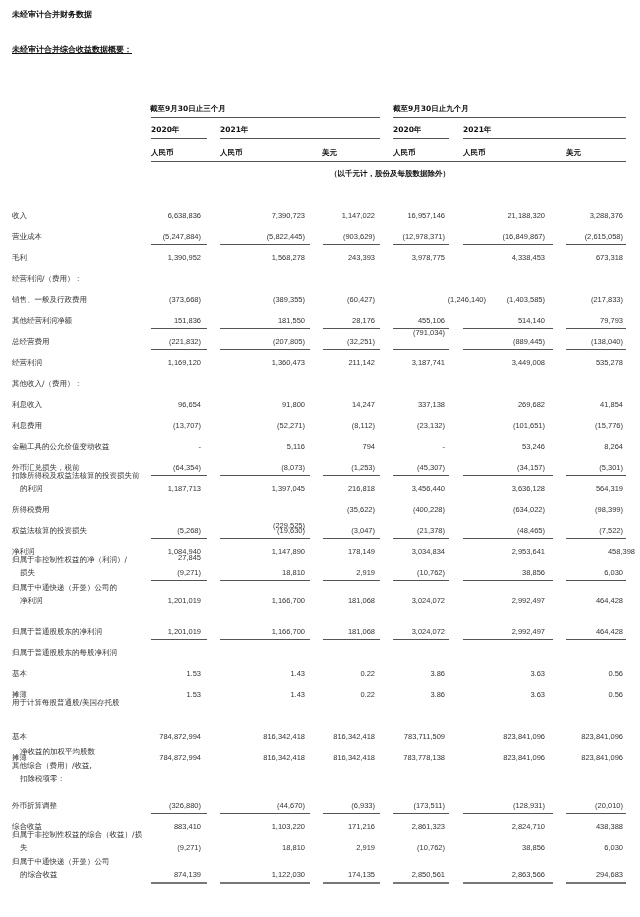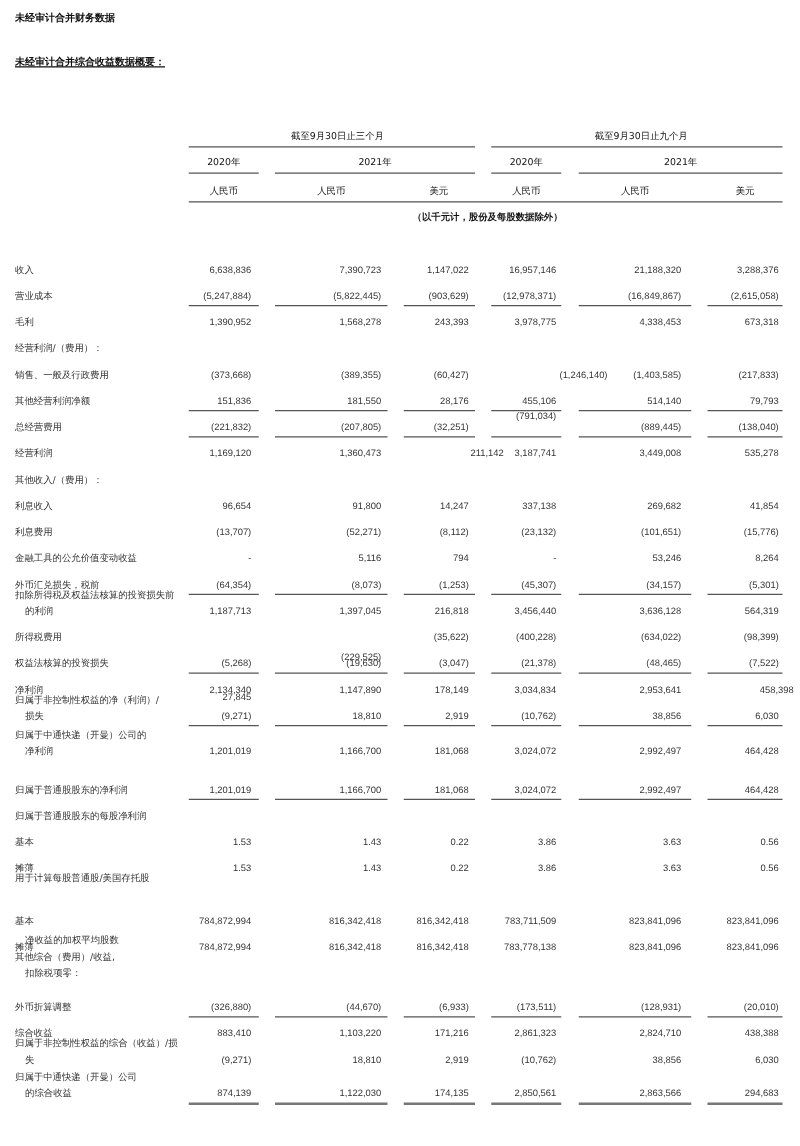--- a/index.html
+++ b/index.html
@@ -5,21 +5,21 @@
   html, body { margin: 0; padding: 0; background: #ffffff; }
   body {
     width: 640px; height: 917px; overflow: hidden; position: relative;
     font-family: "DejaVu Sans", "Liberation Sans", sans-serif;
     color: #222; font-size: 8px;
   }
   .title { position: absolute; left: 12px; top: 9px; font-size: 8px; font-weight: bold; color: #111; }
   .subtitle { position: absolute; left: 12px; top: 44px; font-size: 8px; font-weight: bold; color: #111; text-decoration: underline; }
 
   
-  .hdr { position: absolute; font-size: 7.5px; font-weight: normal; color: #111; text-align: center; }
+  .hdr { position: absolute; font-size: 7.5px; font-weight: bold; color: #111; }
   .hline { position: absolute; height: 0; border-top: 1.2px solid #555; }
   .hline.dbl { border-top: 2.5px solid #777; }
   .label { position: absolute; left: 12px; font-size: 7.5px; color: #333; white-space: nowrap; }
   .label.indent { left: 20px; }
   .num { position: absolute; font-family: "Liberation Sans", sans-serif; font-size: 7.5px; color: #333; text-align: right; width: 80px; white-space: nowrap; }
   .unitnote { position: absolute; left: 0; width: 640px; text-align: center; font-size: 7.5px; font-weight: bold; color: #111; }
 </style>
 </head>
 <body>
 
@@ -114,21 +114,21 @@
     <div class="num" style="left: 543px; top: 337px;">(138,040)</div>
     <div class="hline" style="left: 151px; width: 56px; top: 349px;"></div>
     <div class="hline" style="left: 220px; width: 90px; top: 349px;"></div>
     <div class="hline" style="left: 323px; width: 57px; top: 349px;"></div>
     <div class="hline" style="left: 393px; width: 56px; top: 349px;"></div>
     <div class="hline" style="left: 463px; width: 90px; top: 349px;"></div>
     <div class="hline" style="left: 566px; width: 60px; top: 349px;"></div>
     <div class="label" style="top: 358px;">经营利润</div>
     <div class="num" style="left: 121px; top: 358px;">1,169,120</div>
     <div class="num" style="left: 225px; top: 358px;">1,360,473</div>
-    <div class="num" style="left: 295px; top: 358px; padding-left: 28px;">211,142</div>
+    <div class="num" style="left: 295px; top: 358px;">211,142</div>
     <div class="num" style="left: 365px; top: 358px;">3,187,741</div>
     <div class="num" style="left: 465px; top: 358px;">3,449,008</div>
     <div class="num" style="left: 543px; top: 358px;">535,278</div>
     <div class="label" style="top: 379px;">其他收入/（费用）：</div>
     <div class="num" style="left: 121px; top: 379px;"></div>
     <div class="num" style="left: 225px; top: 379px;"></div>
     <div class="num" style="left: 295px; top: 379px;"></div>
     <div class="num" style="left: 365px; top: 379px;"></div>
     <div class="num" style="left: 465px; top: 379px;"></div>
     <div class="num" style="left: 543px; top: 379px;"></div>
@@ -188,21 +188,21 @@
     <div class="num" style="left: 365px; top: 526px;">(21,378)</div>
     <div class="num" style="left: 465px; top: 526px;">(48,465)</div>
     <div class="num" style="left: 543px; top: 526px;">(7,522)</div>
     <div class="hline" style="left: 151px; width: 56px; top: 538px;"></div>
     <div class="hline" style="left: 220px; width: 90px; top: 538px;"></div>
     <div class="hline" style="left: 323px; width: 57px; top: 538px;"></div>
     <div class="hline" style="left: 393px; width: 56px; top: 538px;"></div>
     <div class="hline" style="left: 463px; width: 90px; top: 538px;"></div>
     <div class="hline" style="left: 566px; width: 60px; top: 538px;"></div>
     <div class="label" style="top: 547px;">净利润</div>
-    <div class="num" style="left: 121px; top: 547px;">2,134,340</div>
+    <div class="num" style="left: 121px; top: 547px;">1,084,940</div>
     <div class="num" style="left: 225px; top: 547px;">1,147,890</div>
     <div class="num" style="left: 295px; top: 547px;">178,149</div>
     <div class="num" style="left: 365px; top: 547px;">3,034,834</div>
     <div class="num" style="left: 465px; top: 547px;">2,953,641</div>
     <div class="num" style="left: 543px; top: 547px; padding-left: 12px;">458,398</div>
     <div class="label" style="top: 555px;">归属于非控制性权益的净（利润）/</div>
     <div class="label indent" style="top: 568px;">损失</div>
     <div class="num" style="left: 121px; top: 568px;">(9,271)</div>
     <div class="num" style="left: 225px; top: 568px;">18,810</div>
     <div class="num" style="left: 295px; top: 568px;">2,919</div>

